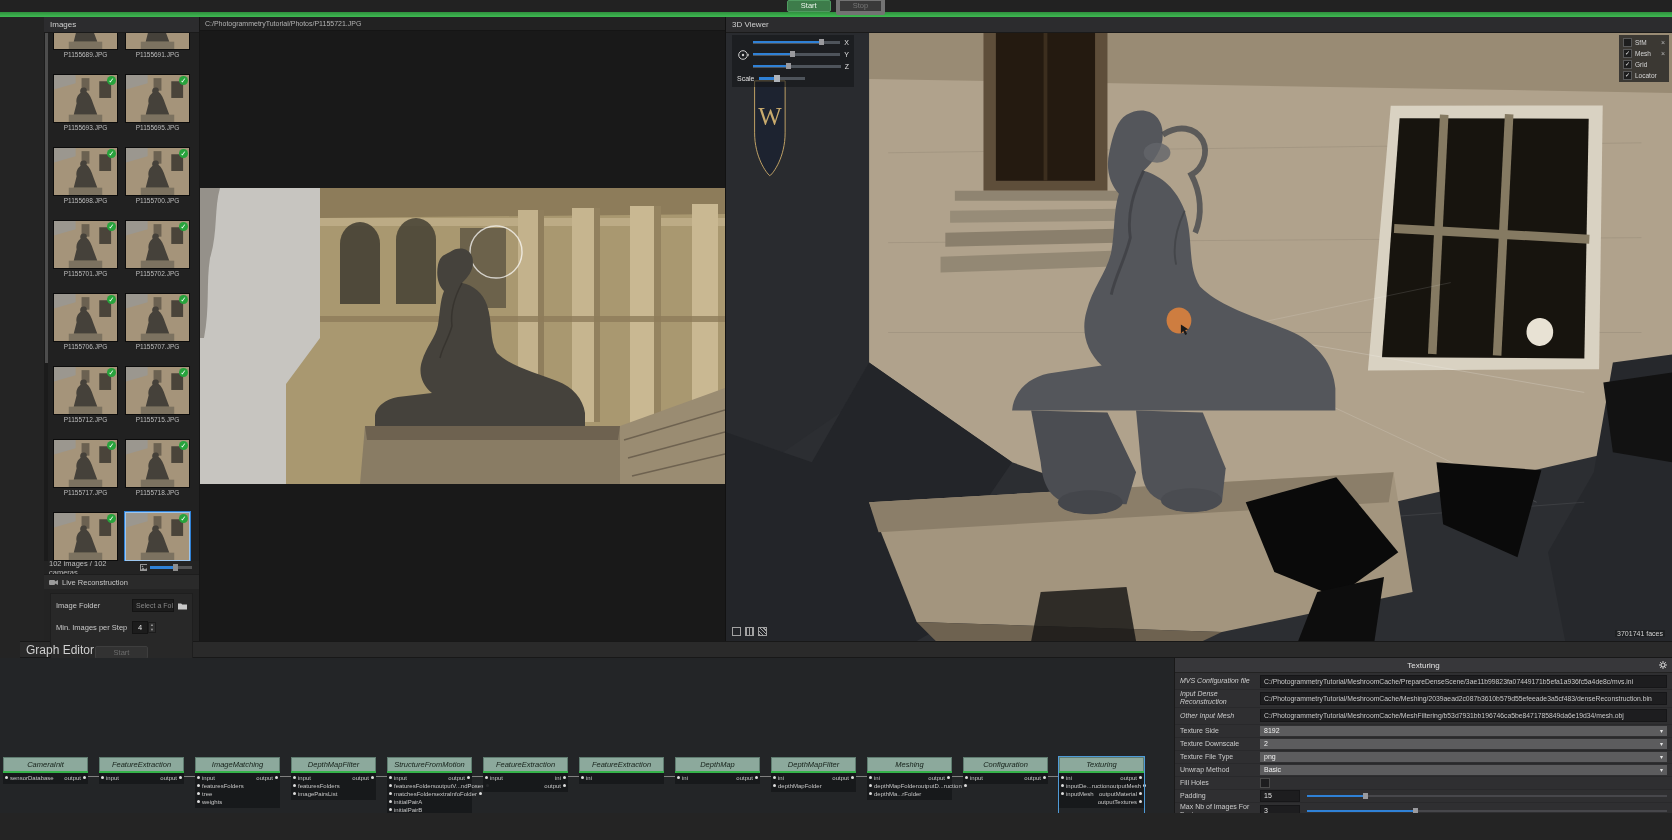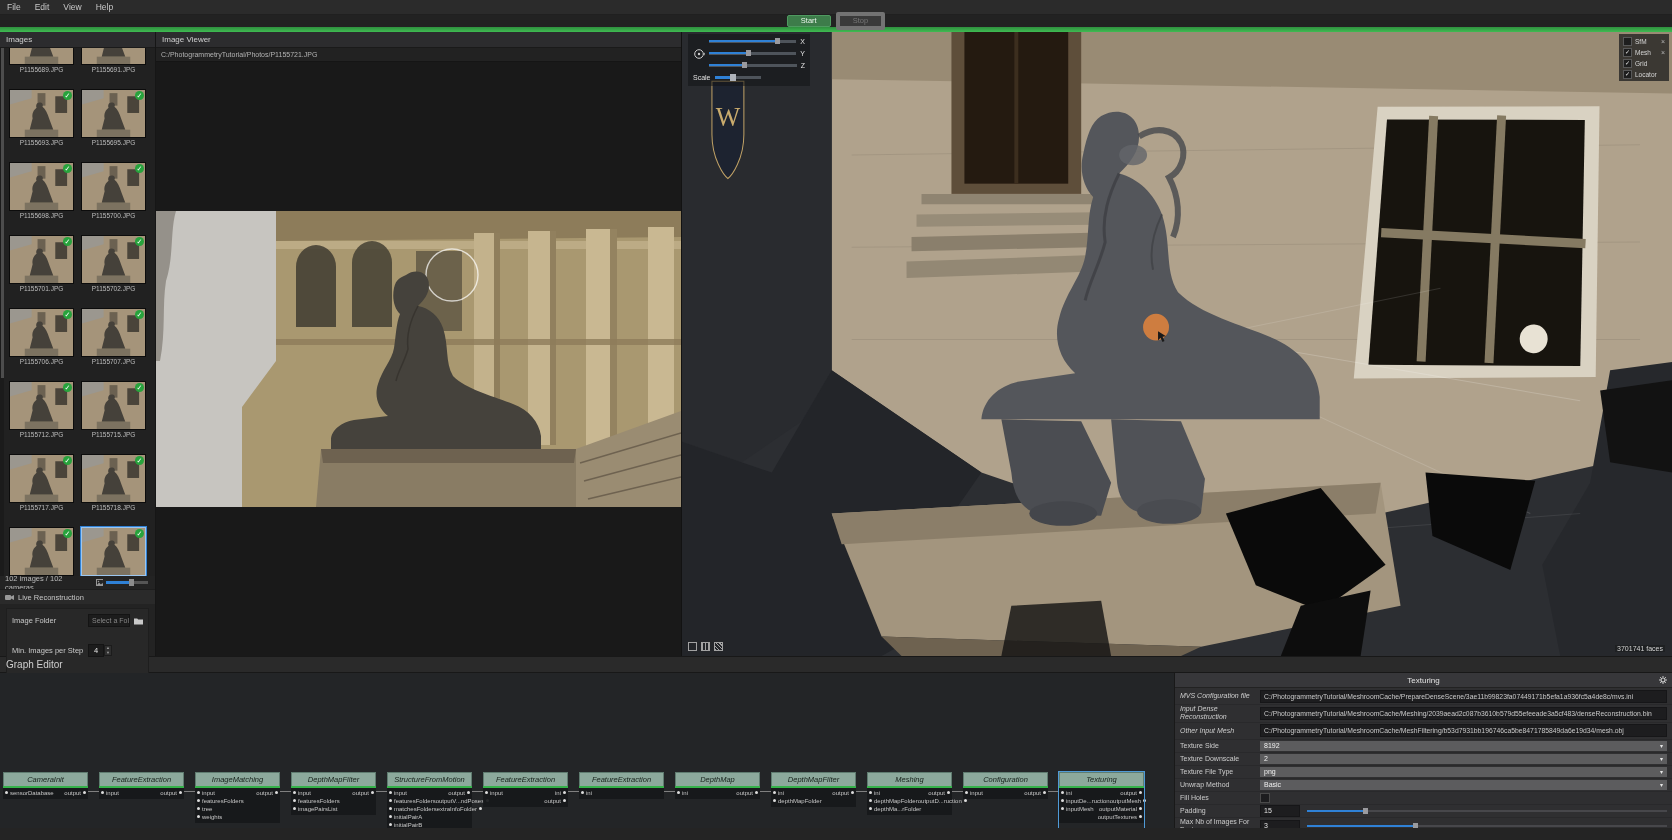--- a/index.html
+++ b/index.html
@@ -11,21 +11,21 @@
   .win-controls{margin-left:auto;display:flex;gap:16px;padding-right:10px;font-size:8px;color:#e0e0e0;}
   .menubar{height:14px;background:#2b2b2b;display:flex;align-items:center;font-size:8.5px;color:#c8c8c8;border-bottom:1px solid #202020;}
   .menu-item{padding:0 7px;cursor:default;}
   .toolbar{height:12px;background:#222;display:flex;align-items:center;justify-content:center;gap:5px;}
   .btn{font-size:7.5px;height:10px;line-height:10px;padding:0 13px;border-radius:2px;}
   .btn-start{background:#3d7c4a;color:#eaf4ea;border:1px solid #4f9a60;}
   .btn-stop{background:#3a3a3a;color:#767676;border:4px solid #737373;}
   .progress{height:5px;background:linear-gradient(#2f8f3e,#3fbb52);}
 
   
-  .main{display:flex;height:624px;}
+  .main{display:flex;height:624px;margin-left:44px;}
   .panel{display:flex;flex-direction:column;min-width:0;}
   .panel-title{flex:none;height:15px;background:#2c2c2e;font-size:8px;color:#cfcfcf;display:flex;align-items:center;padding:0 6px;border-bottom:1px solid #1a1a1a;}
 
   
   .panel-images{width:155px;background:#232323;border-right:1px solid #161616;}
   .thumb-scroll{position:relative;flex:none;height:528px;overflow:hidden;background:#212121;padding-left:8px;}
   .thumb-scroll::before{content:'';position:absolute;left:0;top:0;width:4px;height:100%;background:#1b1b1b;}
   .thumb-scroll::after{content:'';position:absolute;left:1px;top:0;width:3px;height:330px;background:#4d4d4d;}
   .thumb-grid{display:flex;flex-wrap:wrap;column-gap:5px;margin-top:-33px;}
   .thumb{width:67px;padding:1px;box-sizing:border-box;}
@@ -34,21 +34,21 @@
   .thumb.selected .thumb-imgwrap{border-color:#9cc6ef;}
   .thumb-imgwrap svg{display:block;width:100%;height:100%;}
   .badge{position:absolute;top:1px;right:1px;width:9px;height:9px;border-radius:50%;background:#27a33c;color:#fff;font-size:7px;line-height:9px;text-align:center;}
   .thumb-label{font-size:6.5px;color:#bdbdbd;text-align:center;height:10px;line-height:10px;margin-bottom:12px;white-space:nowrap;overflow:hidden;}
   .thumb.selected{margin-bottom:12px;}
   .status-row{flex:none;height:13px;display:flex;align-items:center;gap:3px;font-size:7.5px;color:#bdbdbd;padding:0 5px;}
   .size-slider{width:42px;height:3px;background:#555;position:relative;margin-left:auto;margin-right:2px;}
   .size-fill{width:55%;height:100%;background:#2f81d6;}
   .size-knob{position:absolute;left:55%;top:-2px;width:5px;height:7px;background:#8d8d8d;}
   .live-row{flex:none;height:14px;background:#2a2a2a;border-top:1px solid #1d1d1d;display:flex;align-items:center;gap:4px;font-size:7.5px;color:#c6c6c6;padding:0 5px;}
-  .folder-box{margin:4px 6px 0 6px;background:#282828;border:1px solid #1e1e1e;padding:5px 5px 4px 5px;display:flex;flex-direction:column;gap:17px;font-size:7.5px;}
+  .folder-box{margin:4px 6px 0 6px;background:#282828;border:1px solid #1e1e1e;padding:5px 5px 4px 5px;display:flex;flex-direction:column;gap:9px;font-size:7.5px;}
   .frow{display:flex;align-items:center;gap:4px;}
   .flabel{width:72px;flex:none;color:#c9c9c9;}
   .select-folder{flex:1;background:#1c1c1c;border:1px solid #141414;color:#878787;height:11px;line-height:11px;padding:0 3px;font-size:7px;overflow:hidden;white-space:nowrap;}
   .spinbox{display:flex;align-items:center;}
   .spin-val{width:14px;background:#1c1c1c;border:1px solid #141414;height:11px;line-height:11px;text-align:center;color:#e2e2e2;font-size:7.5px;}
   .spin-btns{display:flex;flex-direction:column;font-size:4px;line-height:4.5px;color:#9a9a9a;background:#2f2f2f;border:1px solid #1c1c1c;padding:0 1px;}
   .start-disabled{align-self:center;margin-top:3px;background:#323232;border:1px solid #3e3e3e;color:#6c6c6c;font-size:7.5px;height:11px;line-height:11px;padding:0 18px;border-radius:2px;}
 
   
   .panel-viewer{width:525px;background:#1b1b1b;border-right:1px solid #121212;}
@@ -76,21 +76,21 @@
   .trow.unchecked .cb{color:transparent;}
   .tclose{display:none;margin-left:auto;color:#b5b5b5;font-size:7px;}
   .trow.closable .tclose{display:block;}
   .render-modes{position:absolute;left:6px;bottom:5px;display:flex;gap:4px;}
   .rm{width:9px;height:9px;border:1px solid #a2a2a2;box-sizing:border-box;}
   .rm-grid{background:repeating-linear-gradient(90deg,#a2a2a2 0 1px,transparent 1px 3px);}
   .rm-tex{background:repeating-linear-gradient(45deg,#a2a2a2 0 1px,transparent 1px 2.5px);}
   .faces{position:absolute;right:7px;bottom:4px;font-size:7px;color:#d2d2d2;background:rgba(20,20,20,.4);padding:0 2px;}
 
   
-  .graph-title{height:15px;background:#2a2a2a;border-top:1px solid #181818;border-bottom:1px solid #181818;font-size:10px;color:#cfcfcf;display:flex;align-items:center;padding:0 6px;}
+  .graph-title{height:15px;background:#2a2a2a;border-top:1px solid #181818;border-bottom:1px solid #181818;font-size:12px;color:#cfcfcf;display:flex;align-items:center;padding:0 6px;margin-left:20px;}
   .bottom{display:flex;height:155px;}
   .graph-canvas{flex:1;background:#232527;position:relative;overflow:hidden;}
   .nodes{position:absolute;left:3px;top:99px;display:flex;gap:11px;}
   .gnode{width:85px;flex:none;position:relative;font-size:6px;}
   .nhead{height:13px;background:#8ca99c;color:#152019;font-size:7.5px;display:flex;align-items:center;justify-content:center;border:1px solid #5f7c70;border-bottom:none;white-space:nowrap;overflow:hidden;font-style:italic;}
   .nstatus{height:2px;background:#35b24a;}
   .nbody{background:rgba(23,25,27,.93);padding:1px 0 2px 0;}
   .prow{display:flex;height:8px;line-height:8px;white-space:nowrap;}
   .pl{color:#c6c6c6;padding-left:2px;}
   .pr{color:#c6c6c6;padding-right:2px;margin-left:auto;}
@@ -122,27 +122,20 @@
   .t-slider .strack{display:block;}
   .sfill{height:2px;background:#2f81d6;}
   .sknob{position:absolute;top:-2px;width:5px;height:6px;background:#9a9a9e;margin-left:-2px;}
 </style>
 </head>
 <body>
 
 <div class="app">
 
 
-  <div class="menubar">
-
-  <span class="menu-item">File</span>
-      <span class="menu-item">Edit</span>
-      <span class="menu-item">View</span>
-      <span class="menu-item">Help</span>
-    </div>
 
   <div class="toolbar">
     <div class="btn btn-start">Start</div>
     <div class="btn btn-stop">Stop</div>
   </div>
   <div class="progress"></div>
 
   <div class="main">
 
     <div class="panel panel-images">
@@ -426,21 +419,20 @@
                 <span>▲</span>
                 <span>▼</span>
               </div>
           </div>
         </div>
         <div class="start-disabled">Start</div>
       </div>
     </div>
 
     <div class="panel panel-viewer">
-      <div class="panel-title">Image Viewer</div>
       <div class="path-bar">C:/PhotogrammetryTutorial/Photos/P1155721.JPG</div>
       <div class="viewer-content">
         <svg class="photo-svg" viewBox="0 0 525 296" preserveAspectRatio="none">
           <rect width="525" height="296" fill="#c7c5c0"></rect>
           <path d="M0,0 L20,0 C14,20 18,45 10,70 C6,95 10,120 4,150 L0,150 Z" fill="#6b665c" opacity=".55"></path>
           <polygon points="120,0 525,0 525,296 86,296 86,196 120,150" fill="#a99870"></polygon>
           <polygon points="120,0 525,0 525,26 120,30" fill="#8d7c5a"></polygon>
           <rect x="120" y="30" width="405" height="8" fill="#bcab85"></rect>
           <path d="M140,56 a20,22 0 0 1 40,0 l0,60 l-40,0 Z" fill="#3f3b30" opacity=".85"></path>
           <path d="M196,52 a20,22 0 0 1 40,0 l0,64 l-40,0 Z" fill="#43then3f33" opacity=".001"></path>
@@ -461,20 +453,21 @@
           <polygon points="165,238 420,238 418,252 167,252" fill="#6e6250"></polygon>
           <polygon points="420,238 525,200 525,296 420,296" fill="#9a8c72"></polygon>
           <line x1="424" y1="252" x2="525" y2="222" stroke="#6e6250" stroke-width="1.5"></line>
           <line x1="428" y1="270" x2="525" y2="244" stroke="#6e6250" stroke-width="1.5"></line>
           <line x1="432" y1="288" x2="525" y2="266" stroke="#6e6250" stroke-width="1.5"></line>
         </svg>
       </div>
     </div>
 
     <div class="panel panel-3d">
+      <div class="panel-title">3D Viewer</div>
       <div class="viewport">
         <svg class="scene-svg" viewBox="0 0 992 609" preserveAspectRatio="none">
           <rect width="992" height="609" fill="#2c2e32"></rect>
           <polygon points="150,0 992,0 992,340 930,420 700,470 420,470 300,430 150,330" fill="#b0a28c"></polygon>
           <polygon points="150,0 992,0 992,60 150,46" fill="#998b74"></polygon>
           <line x1="170" y1="120" x2="960" y2="110" stroke="#000" opacity=".07"></line>
           <line x1="170" y1="210" x2="960" y2="205" stroke="#000" opacity=".07"></line>
           <line x1="170" y1="300" x2="960" y2="300" stroke="#000" opacity=".07"></line>
           <rect x="270" y="0" width="130" height="158" fill="#5e4e3a"></rect>
           <rect x="283" y="0" width="104" height="148" fill="#241a10"></rect>

